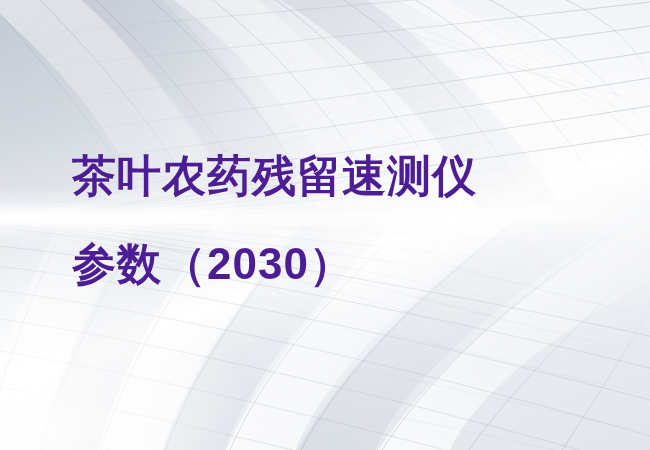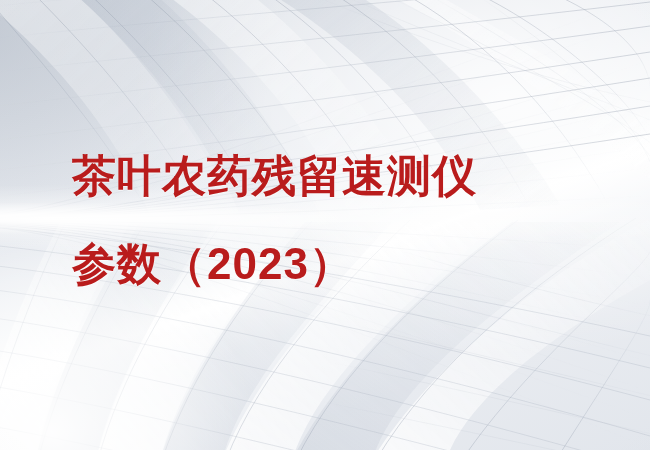--- a/index.html
+++ b/index.html
@@ -94,21 +94,21 @@
   }
 
   
   .title-block {
     position: absolute;
     left: 72px;
     top: 132px;
     width: 540px;
   }
   .title-line {
-    color: #b91c1c;
+    color: #4c1d95;
     font-size: 44px;
     font-weight: bold;
     line-height: 88px;
     letter-spacing: 1px;
     white-space: nowrap;
     text-shadow:
       0 1px 0 rgba(255,255,255,0.55),
       1px 0 0 rgba(255,255,255,0.25);
   }
 </style>
@@ -281,16 +281,16 @@
       <path d="M314,400 C430,424 560,450 660,474"></path>
     </g>
   </svg>
 
   <div class="bg-layer bg-corner-light"></div>
   <div class="bg-layer bg-streak"></div>
   <div class="bg-layer bg-vignette"></div>
 
   <div class="title-block">
     <div class="title-line">茶叶农药残留速测仪</div>
-    <div class="title-line">参数（2023）</div>
+    <div class="title-line">参数（2030）</div>
   </div>
 
 </div>
 
 </body></html>

